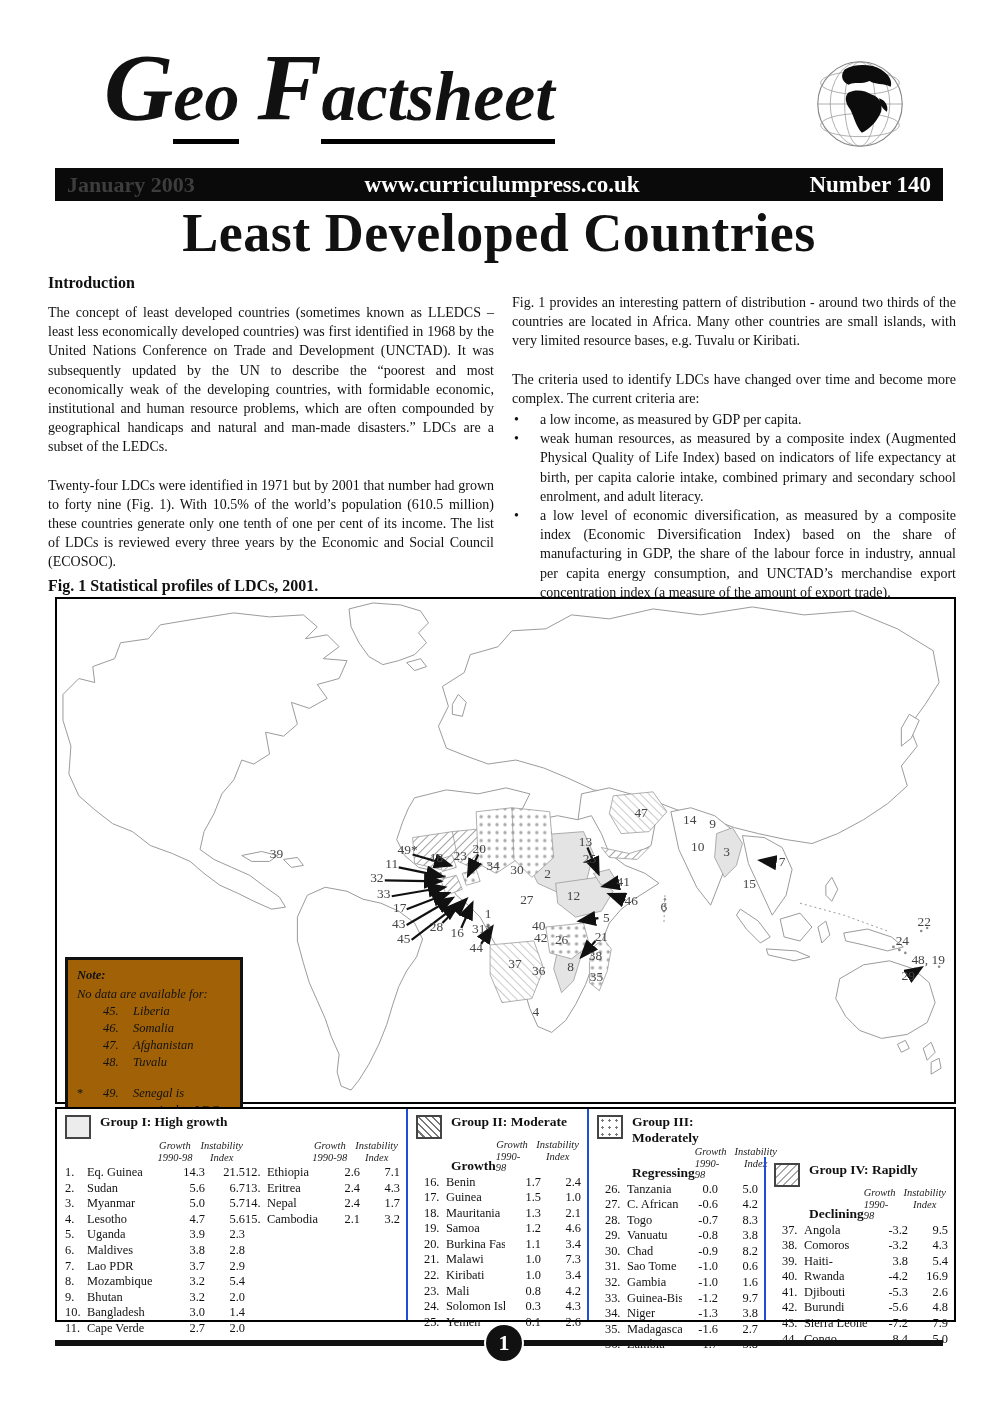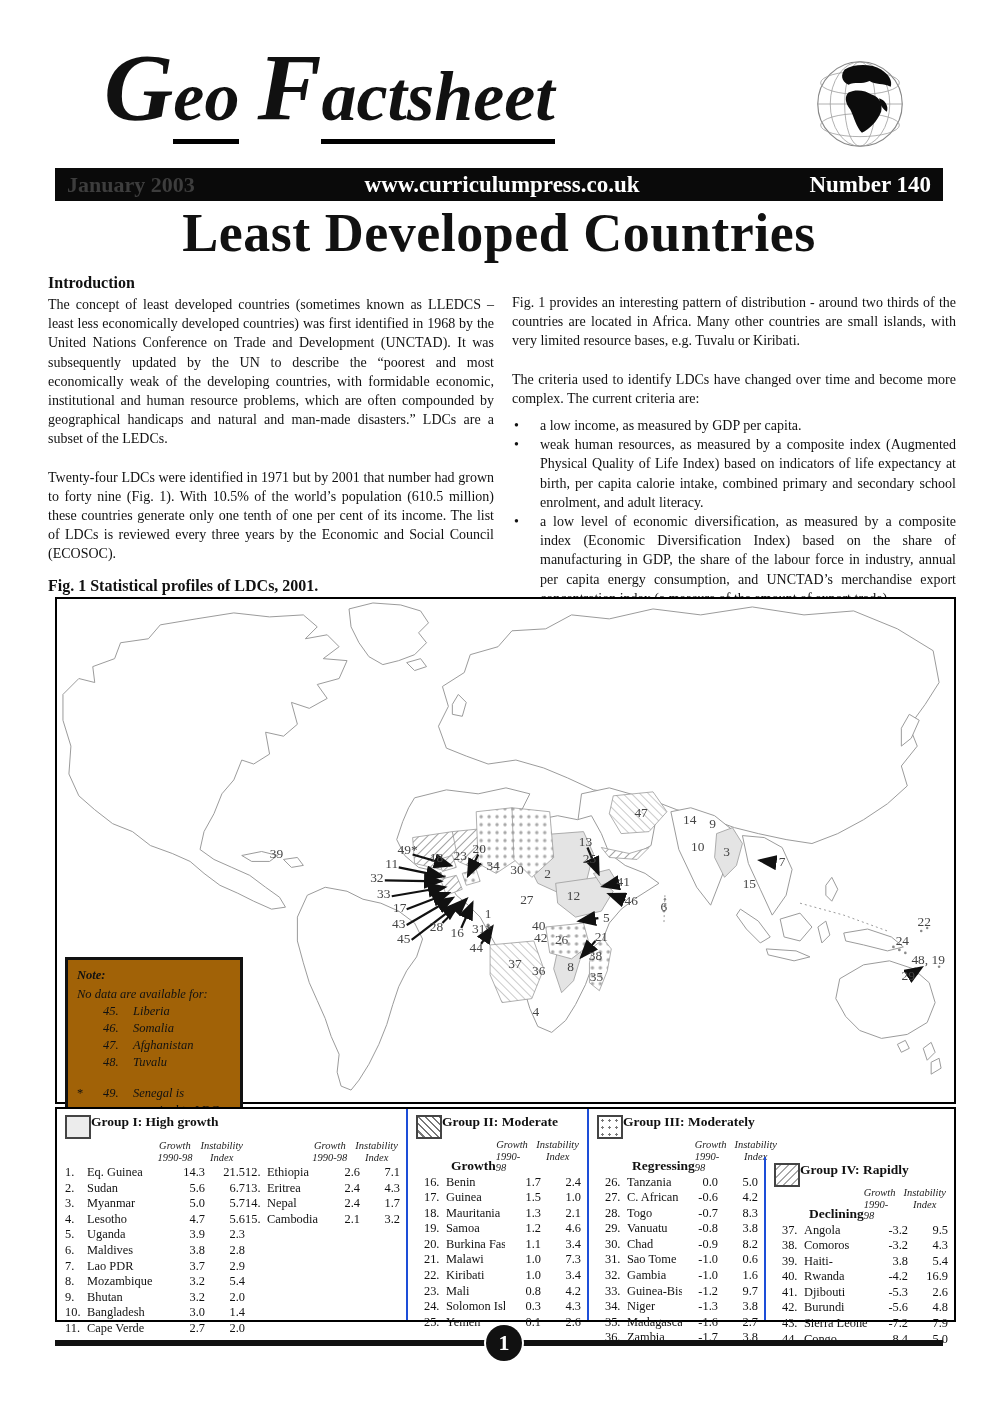--- a/index.html
+++ b/index.html
@@ -15,21 +15,21 @@
   .bar{position:absolute;left:55px;top:168px;width:888px;height:33px;background:#0a0a0a;
        display:flex;align-items:center;justify-content:space-between;padding:0 12px;box-sizing:border-box;}
   .bar .date{color:#3d3d3d;font-weight:bold;font-size:22px;}
   .bar .site{color:#fff;font-weight:bold;font-size:23px;}
   .bar .num{color:#fff;font-weight:bold;font-size:23px;}
   .main-title{position:absolute;left:55px;top:202px;width:888px;text-align:center;
        font-size:54px;font-weight:bold;letter-spacing:.5px;}
   
   .intro-h{position:absolute;left:48px;top:274px;font-size:16px;font-weight:bold;}
   .colL{position:absolute;left:48px;top:295px;width:446px;font-size:14px;line-height:19.2px;text-align:justify;}
-  .colL p{margin:0 0 19px 0;}
+  .colL p{margin:8px 0 19px 0;}
   .colR{position:absolute;left:512px;top:293px;width:444px;font-size:14px;line-height:19.2px;text-align:justify;}
   .colR p{margin:0 0 19px 0;}
   .figref{}
   .bullet{display:flex;margin:0;}
   .bdot{width:26px;flex:0 0 26px;padding-left:2px;}
   .btxt{flex:1;text-align:justify;}
   
   .fig-cap{position:absolute;left:48px;top:577px;font-size:16px;font-weight:bold;}
   .mapbox{position:absolute;left:55px;top:597px;width:901px;height:507px;border:2px solid #000;
           box-sizing:border-box;background:#fff;}
@@ -42,21 +42,21 @@
   .note-fn{display:flex;margin-top:14px;}
   .note-fn .star{flex:0 0 26px;font-style:normal;}
   .note-fn .nn{flex:0 0 30px;}
   .note-fn .nf{flex:1;}
   
   .gtable{position:absolute;left:55px;top:1107px;width:901px;height:215px;border:2px solid #000;
           box-sizing:border-box;display:flex;background:#fff;}
   .gcol{box-sizing:border-box;padding:3px 0 0 0;}
   .gcol+.gcol{border-left:2px solid #1d4ed8;}
   .gc1{width:352px;} .gc2{width:181px;} .gc3{width:177px;} .gc4{flex:1;margin-top:48px;}
-  .ghead{display:flex;padding:2px 6px 0 8px;}
+  .ghead{display:flex;gap:9px;padding:2px 6px 0 8px;}
   .gicon{width:26px;height:24px;border:2px solid #444;box-sizing:border-box;flex:0 0 26px;margin-top:1px;}
   .ic-solid{background:#ececec;}
   .ic-hatch{background:repeating-linear-gradient(45deg,#fff 0 3.5px,#777 3.5px 5px);}
   .ic-back{background:repeating-linear-gradient(-45deg,#fff 0 4px,#a9a9a9 4px 5.4px);}
   .ic-dots{background-image:radial-gradient(#777 1.2px,transparent 1.4px);background-size:7px 7px;}
   .gt1,.gt2{font-weight:bold;font-size:13.5px;line-height:16px;}
   .g2row{display:flex;justify-content:space-between;align-items:flex-end;padding:0 8px 1px 43px;}
   .chpair{display:flex;gap:8px;}
   .ch{display:flex;flex-direction:column;align-items:center;font-style:italic;
       font-size:10.5px;line-height:11.5px;color:#222;}
@@ -112,21 +112,21 @@
 
   <div class="main-title">Least Developed Countries</div>
 
   <div class="intro-h">Introduction</div>
   <div class="colL">
     <p>The concept of least developed countries (sometimes known as LLEDCS – least less economically developed countries) was first identified in 1968 by the United Nations Conference on Trade and Development (UNCTAD). It was subsequently updated by the UN to describe the “poorest and most economically weak of the developing countries, with formidable economic, institutional and human resource problems, which are often compounded by geographical handicaps and natural and man-made disasters.”  LDCs are a subset of the LEDCs.</p>
     <p>Twenty-four LDCs were identified in 1971 but by 2001 that number had grown to forty nine (Fig. 1). With 10.5% of the world’s population (610.5 million) these countries generate only one tenth of one per cent of its income. The list of LDCs is reviewed every three years by the Economic and Social Council (ECOSOC).</p>
   </div>
   <div class="colR">
     <p><span class="figref">Fig. 1</span><span> provides an interesting pattern of distribution - around two thirds of the countries are located in Africa. Many other countries are small islands, with very limited resource bases, e.g. Tuvalu or Kiribati.</span></p>
-    <p style="margin-bottom:8px">The criteria used to identify LDCs have changed over time and become more complex. The current criteria are:</p>
+    <p style="margin-bottom:2px">The criteria used to identify LDCs have changed over time and become more complex. The current criteria are:</p>
     <div>
         <div class="bullet">
           <span class="bdot">•</span>
           <span class="btxt">a low income, as measured by GDP per capita.</span>
         </div>
         <div class="bullet">
           <span class="bdot">•</span>
           <span class="btxt">weak human resources, as measured by a composite index (Augmented Physical Quality of Life Index) based on indicators of life expectancy at birth, per capita calorie intake, combined primary and secondary school enrolment, and adult literacy.</span>
         </div>
         <div class="bullet">

